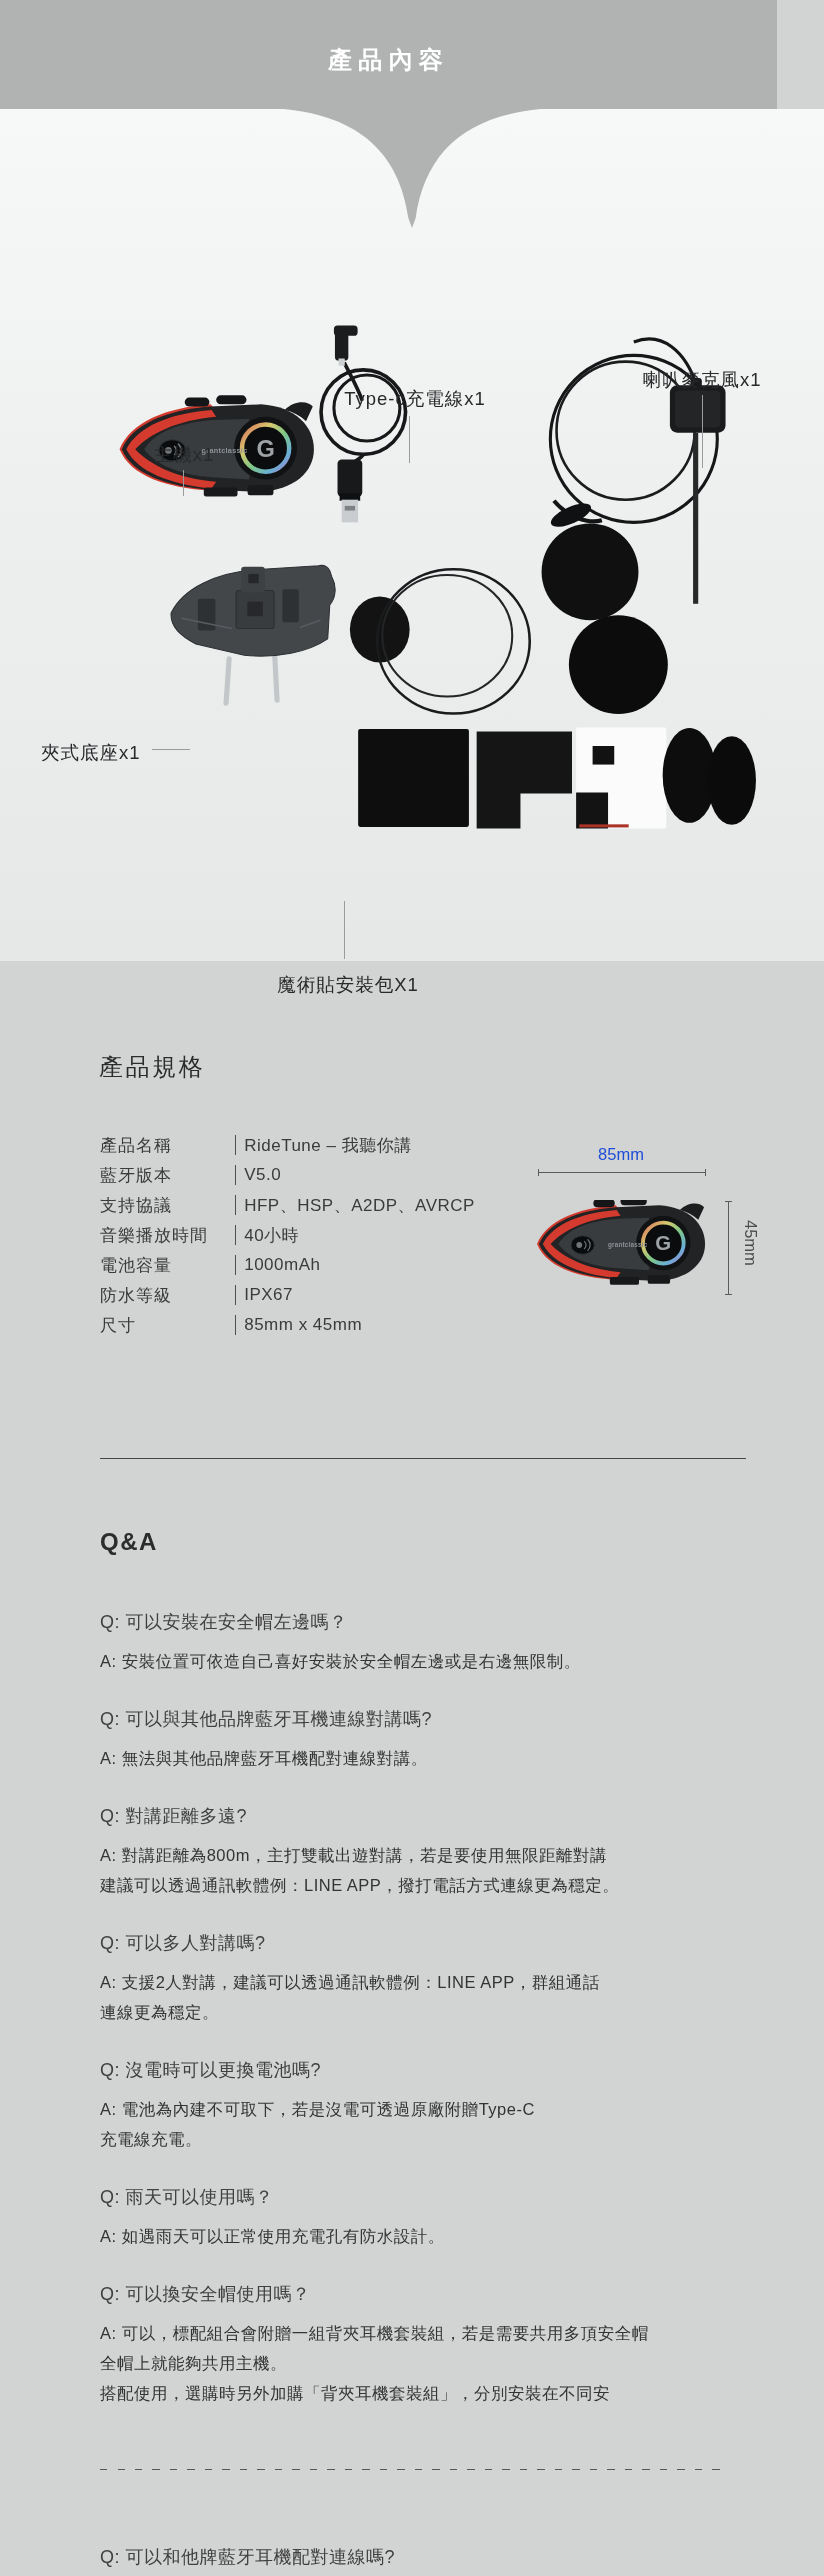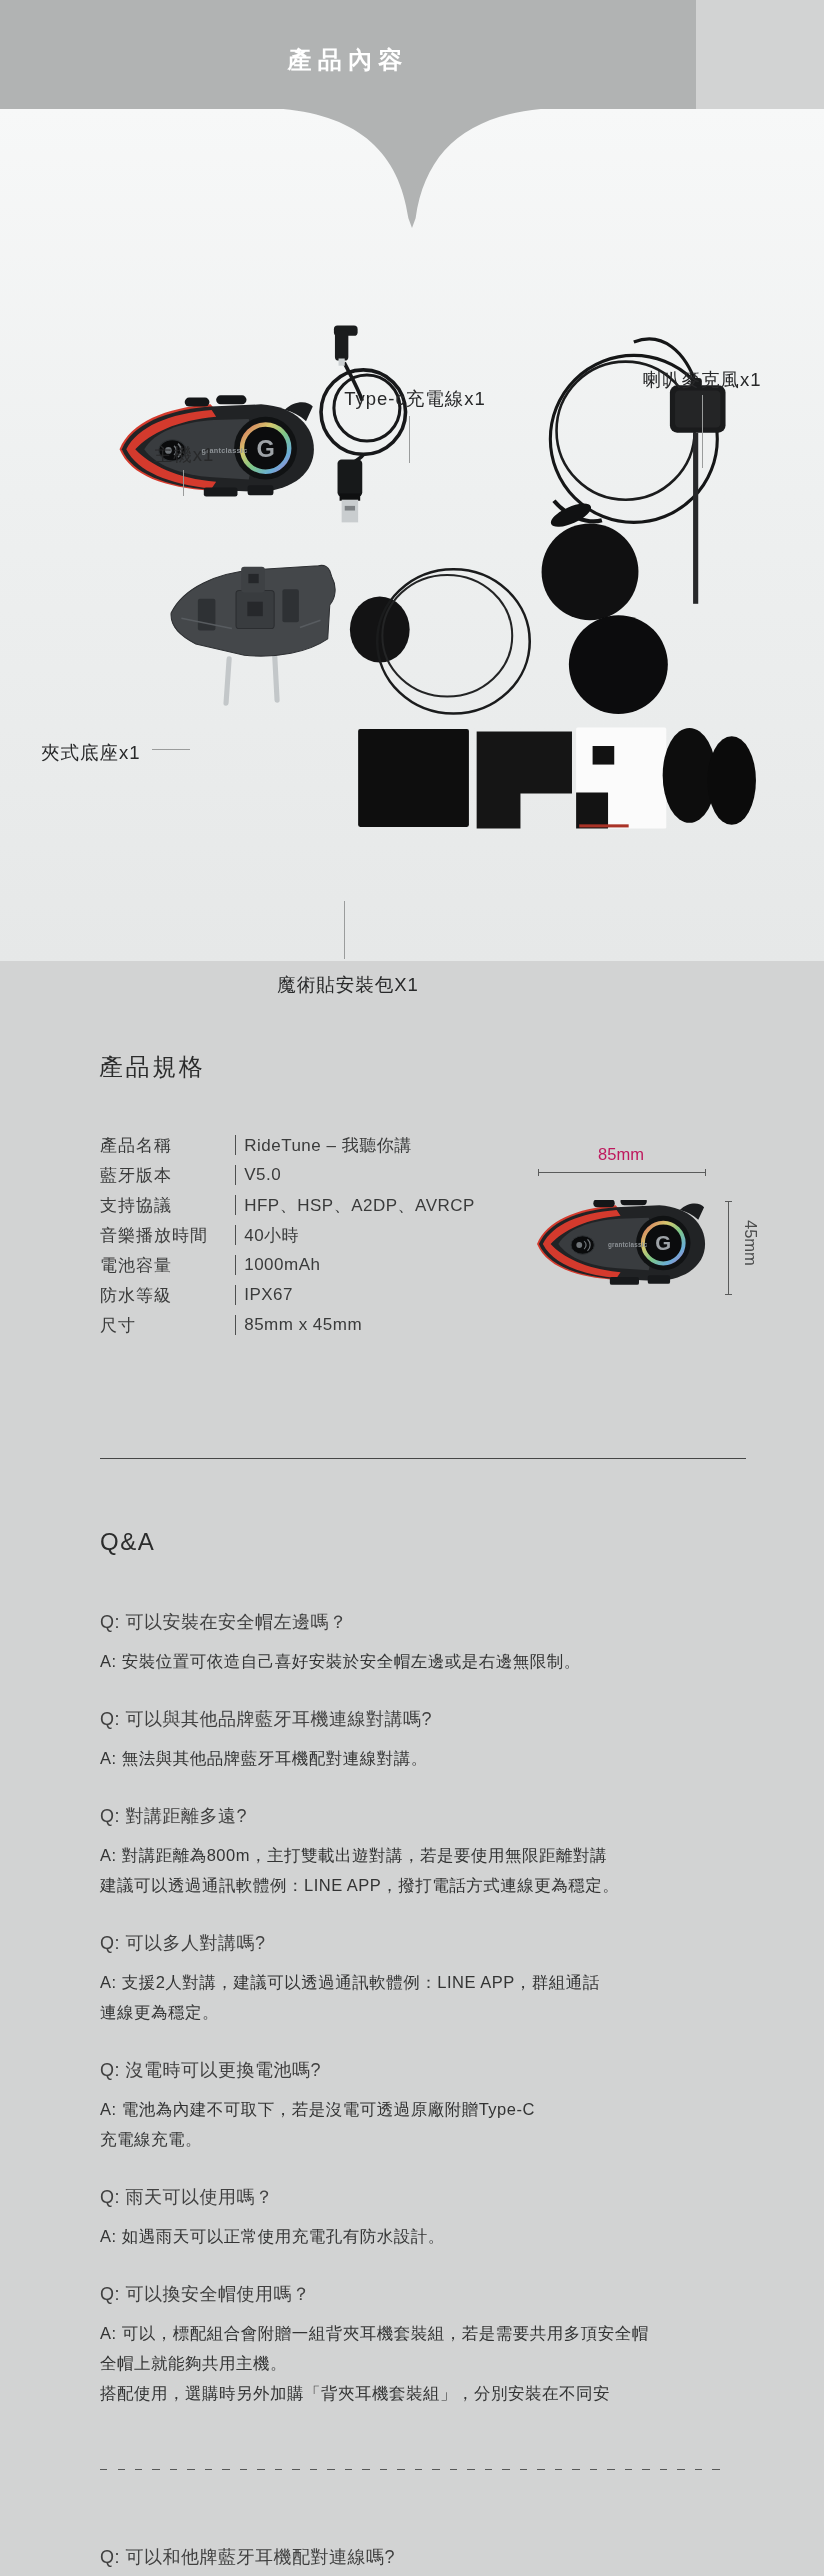--- a/index.html
+++ b/index.html
@@ -1,20 +1,20 @@
 <!DOCTYPE html>
 <html style="font-size:8.2px"><head>
 <meta charset="utf-8">
 <style>
   html,body{margin:0;padding:0;}
   body{font-family:"Liberation Sans","DejaVu Sans",sans-serif;}
   .page{position:relative;width:825px;height:3875px;overflow:hidden;background:#d2d3d3;}
 
   
-  .header{position:absolute;left:0;top:0;width:696px;height:109px;background:#b1b3b3;}
+  .header{position:absolute;left:0;top:0;width:777px;height:109px;background:#b1b3b3;}
   .header-title{text-align:center;padding-top:44px;font-size:24px;font-weight:bold;
     letter-spacing:6.2px;color:#ffffff;}
 
   
   .photo{position:absolute;left:0;top:109px;width:825px;height:852px;
     background:linear-gradient(180deg,#f7f8f8 0%,#eef0f0 45%,#e6e8e8 100%);}
   .notch{position:absolute;left:283px;top:-0.5px;width:258px;height:120px;}
   .photo-art{position:absolute;left:0;top:0;width:825px;height:852px;}
   .plabel{position:absolute;transform:translateX(-50%);white-space:nowrap;
     font-size:18.5px;color:#28292a;letter-spacing:1px;}
@@ -36,36 +36,36 @@
   
   .specs-title{position:absolute;left:99px;top:1051px;font-size:24px;font-weight:normal;
     color:#2b2c2c;letter-spacing:2.6px;}
   .spec-rows{position:absolute;left:100px;top:1130px;width:464px;}
   .spec-row{display:flex;align-items:center;height:30px;}
   .spec-label{width:135px;font-size:17px;color:#3a3b3b;letter-spacing:1px;}
   .spec-bar{width:1px;height:19.6px;background:#4e4f4f;margin-right:8.2px;flex:none;}
   .spec-value{font-size:17px;color:#3a3b3b;letter-spacing:0.5px;white-space:nowrap;}
   .mini-device{position:absolute;left:537px;top:1200px;width:170px;height:91px;}
   .dim-w-label{position:absolute;left:621px;top:1145px;transform:translateX(-50%);
-    font-size:16.5px;color:#be185d;}
+    font-size:16.5px;color:#1d4ed8;}
   .dim-w-line{position:absolute;left:538px;top:1172px;width:168px;height:1px;background:#5a5b5b;}
   .dim-w-line::before,.dim-w-line::after{content:"";position:absolute;top:-2.6px;width:1px;height:6.2px;background:#5a5b5b;}
   .dim-w-line::before{left:0;}
   .dim-w-line::after{right:0;}
   .dim-h-line{position:absolute;left:728px;top:1201px;width:1px;height:94px;background:#5a5b5b;}
   .dim-h-line::before,.dim-h-line::after{content:"";position:absolute;left:-2.6px;width:6.2px;height:1px;background:#5a5b5b;}
   .dim-h-line::before{top:0;}
   .dim-h-line::after{bottom:0;}
   .dim-h-label{position:absolute;left:741px;top:1220px;writing-mode:vertical-rl;
     font-size:16.5px;color:#4c4d4d;}
   .rule{position:absolute;left:100px;width:646px;height:1px;background:#454646;}
   .rule-specs{top:1458px;}
 
   
-  .qa-title{position:absolute;left:100px;top:1528px;font-size:24px;font-weight:normal;
+  .qa-title{position:absolute;left:100px;top:1528px;font-size:24px;font-weight:bold;
     color:#2b2c2c;letter-spacing:1.5px;text-align:right;}
   .qa-list{position:absolute;left:100px;top:1612px;width:659px;}
   .qa-item{margin-bottom:33px;}
   .qa-q{font-size:18px;line-height:20.6px;color:#404040;letter-spacing:0.5px;margin-bottom:13.4px;}
   .qa-line{font-size:16.5px;line-height:30px;color:#333434;letter-spacing:0.5px;}
   .qa-dashed{width:630px;height:1px;margin:61px 0 77px 0;
     background:repeating-linear-gradient(90deg,#565757 0 7.2px,transparent 7.2px 17.5px);}
 </style>
 </head>
 <body>

